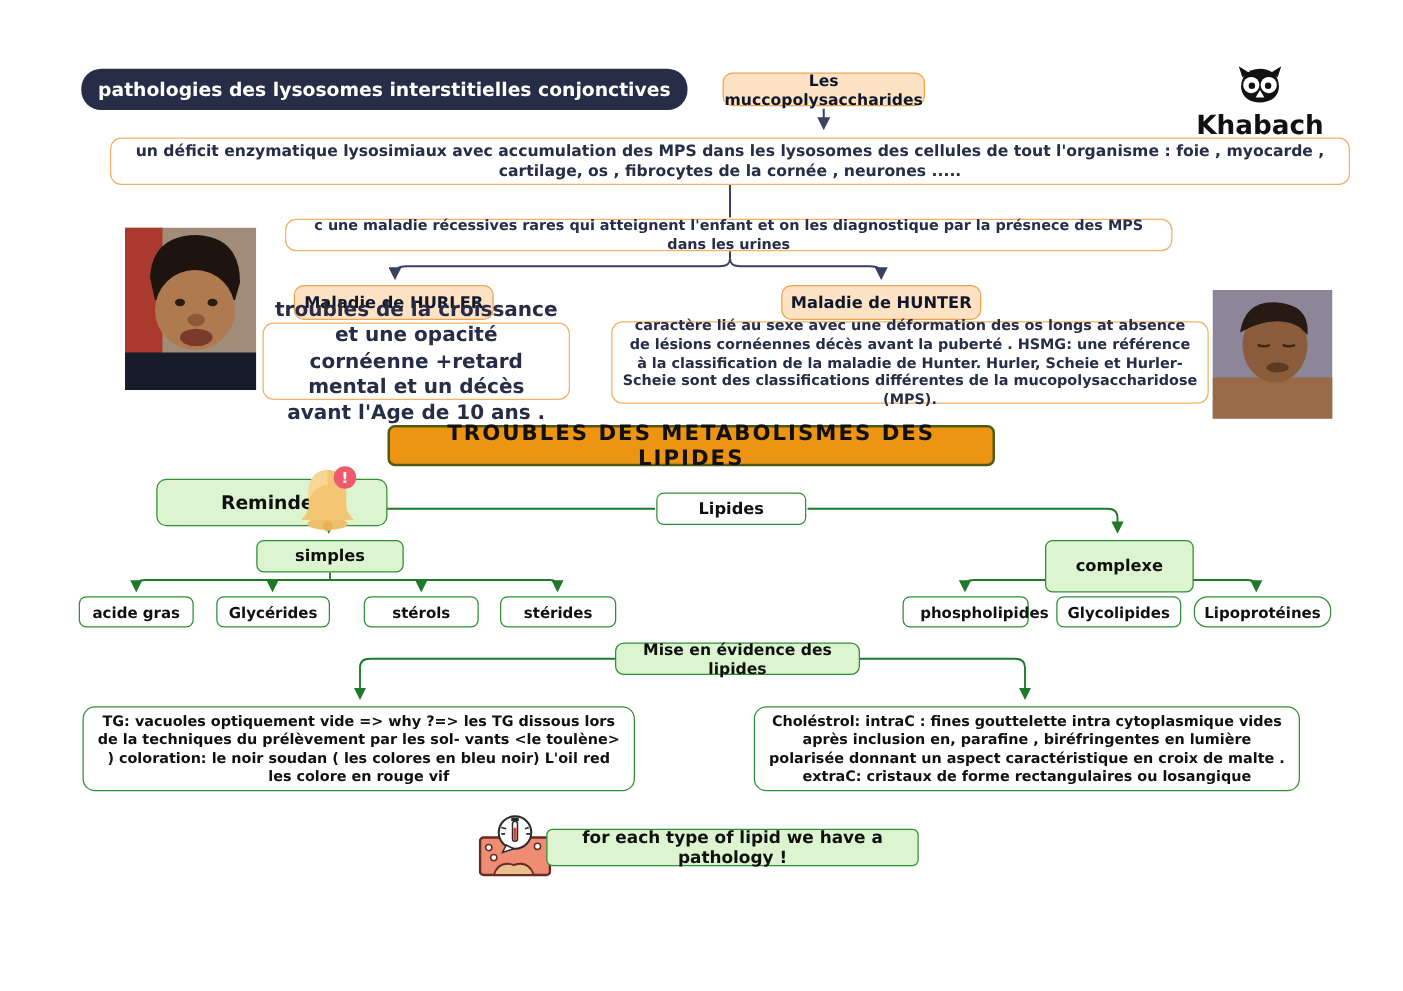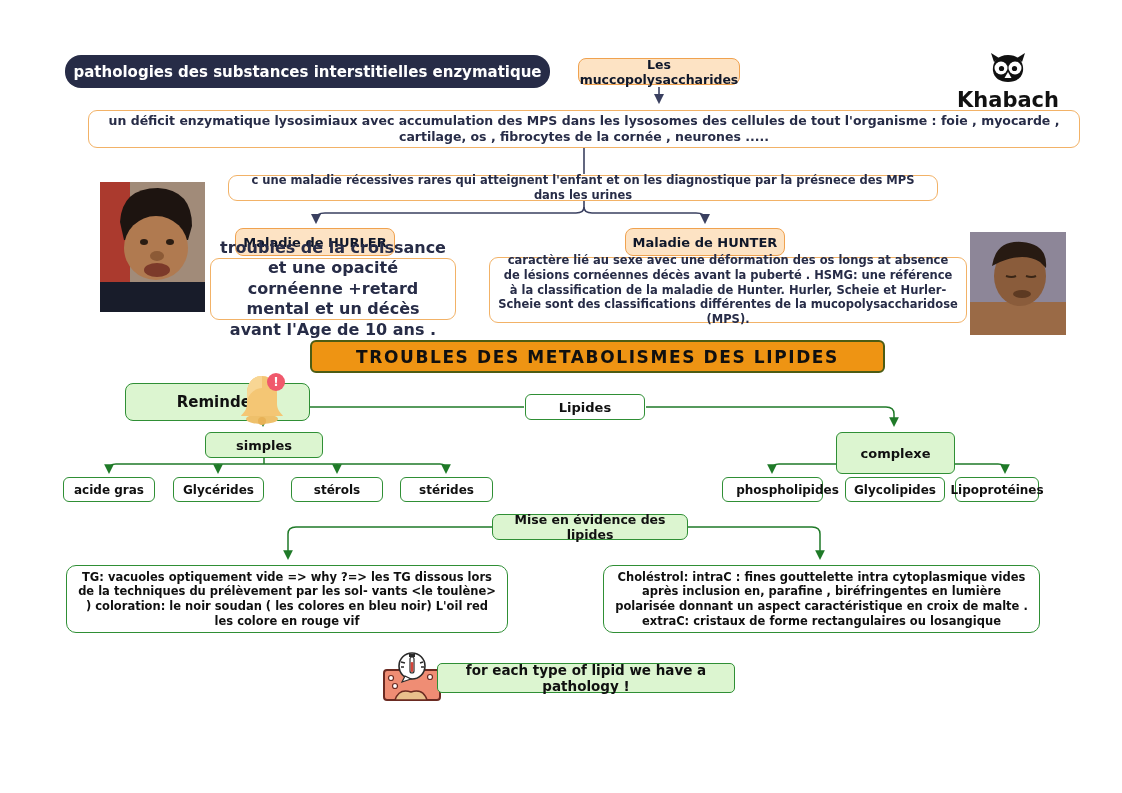--- a/index.html
+++ b/index.html
@@ -55,21 +55,21 @@
       <path d="M895 458 V464"></path>
       <path d="M772 470 Q772 464 779 464 H998 Q1005 464 1005 470"></path>
       <path d="M772 467 V471" marker-end="url(#aG)"></path>
       <path d="M895 464 V471" marker-end="url(#aG)"></path>
       <path d="M1005 467 V471" marker-end="url(#aG)"></path>
       <path d="M492 527 H296 Q288 527 288 534 V557" marker-end="url(#aG)"></path>
       <path d="M688 527 H812 Q820 527 820 534 V557" marker-end="url(#aG)"></path>
     </g>
   </svg>
 
-  <div class="abs flexc title-pill" style="left:65px;top:55px;width:485px;height:33px;">pathologies des substances interstitielles enzymatique</div>
+  <div class="abs flexc title-pill" style="left:65px;top:55px;width:485px;height:33px;">pathologies des lysosomes interstitielles conjonctives</div>
 
   <div class="abs flexc peach" style="left:578px;top:58px;width:162px;height:27px;font-size:12.5px;">Les muccopolysaccharides</div>
 
   <div class="abs" style="left:938px;top:52px;width:140px;height:40px;display:flex;align-items:center;gap:2px;flex-direction:column;">
     <span>
       <svg width="38" height="34" viewBox="0 0 38 34">
         <path d="M5 10 L2 1 L10 6 Z" fill="#111"></path>
         <path d="M33 10 L36 1 L28 6 Z" fill="#111"></path>
         <path d="M19 3 C8 3 3 11 4 19 C5 26 11 30 19 30 C27 30 33 26 34 19 C35 11 30 3 19 3 Z" fill="#111"></path>
         <circle cx="12" cy="16" r="6.5" fill="#fff"></circle>
@@ -111,21 +111,21 @@
       <rect width="96" height="103" fill="#8d8698"></rect>
       <rect y="70" width="96" height="33" fill="#9a6a46"></rect>
       <ellipse cx="50" cy="44" rx="26" ry="30" fill="#8a5c3b"></ellipse>
       <path d="M22 34 Q26 8 52 10 Q78 12 76 36 L70 30 Q54 20 30 30 Z" fill="#271a12"></path>
       <path d="M36 44 Q42 46 46 44" stroke="#3a2616" stroke-width="2" fill="none"></path>
       <path d="M56 44 Q62 46 66 44" stroke="#3a2616" stroke-width="2" fill="none"></path>
       <ellipse cx="52" cy="62" rx="9" ry="4" fill="#5d3a22"></ellipse>
     </svg>
   </div>
 
-  <div class="abs flexc banner" style="left:310px;top:340px;width:575px;height:33px;">TROUBLES DES METABOLISMES DES LIPIDES</div>
+  <div class="abs flexc banner" style="left:310px;top:340px;width:486px;height:33px;">TROUBLES DES METABOLISMES DES LIPIDES</div>
 
   <div class="abs flexc green-node green-fill" style="left:125px;top:383px;width:185px;height:38px;font-size:15px;border-radius:8px;">Reminder</div>
 
   <div class="abs" style="left:236px;top:370px;width:54px;height:58px;">
     <svg width="54" height="58" viewBox="0 0 54 58">
       <ellipse cx="26" cy="49" rx="16" ry="5" fill="#eec06b"></ellipse>
       <path d="M26 6 C16 6 11 14 11 23 L11 34 C11 40 7 43 5 46 L47 46 C45 43 41 40 41 34 L41 23 C41 14 36 6 26 6 Z" fill="#f4c674"></path>
       <path d="M26 6 C16 6 11 14 11 23 L11 30 C14 22 20 18 26 18 Z" fill="#f8d694"></path>
       <circle cx="26" cy="51" r="4" fill="#e8b257"></circle>
       <circle cx="40" cy="12" r="9" fill="#f0596c"></circle>
@@ -137,21 +137,21 @@
 
   <div class="abs flexc green-node green-fill" style="left:205px;top:432px;width:118px;height:26px;font-size:13px;">simples</div>
   <div class="abs flexc green-node" style="left:63px;top:477px;width:92px;height:25px;font-size:12px;">acide gras</div>
   <div class="abs flexc green-node" style="left:173px;top:477px;width:91px;height:25px;font-size:12px;">Glycérides</div>
   <div class="abs flexc green-node" style="left:291px;top:477px;width:92px;height:25px;font-size:12px;">stérols</div>
   <div class="abs flexc green-node" style="left:400px;top:477px;width:93px;height:25px;font-size:12px;">stérides</div>
 
   <div class="abs flexc green-node green-fill" style="left:836px;top:432px;width:119px;height:42px;font-size:13px;">complexe</div>
   <div class="abs flexc green-node" style="left:722px;top:477px;width:101px;height:25px;font-size:12px;padding-left:30px;">phospholipides</div>
   <div class="abs flexc green-node" style="left:845px;top:477px;width:100px;height:25px;font-size:12px;">Glycolipides</div>
-  <div class="abs flexc green-node" style="left:955px;top:477px;width:84px;height:25px;font-size:12px;">Lipoprotéines</div>
+  <div class="abs flexc green-node" style="left:955px;top:477px;width:110px;height:25px;font-size:12px;border-radius:11px;">Lipoprotéines</div>
 
   <div class="abs flexc green-node green-fill" style="left:492px;top:514px;width:196px;height:26px;font-size:12.5px;border-radius:7px;">Mise en évidence des lipides</div>
 
   <div class="abs flexc green-node para" style="left:66px;top:565px;width:442px;height:68px;font-size:11.5px;border-radius:10px;padding:2px 8px;">TG: vacuoles optiquement vide =&gt; why ?=&gt; les TG dissous lors de la techniques du prélèvement par les sol- vants &lt;le toulène&gt; ) coloration: le noir soudan ( les colores en bleu noir) L'oil red les colore en rouge vif</div>
 
   <div class="abs flexc green-node para" style="left:603px;top:565px;width:437px;height:68px;font-size:11.5px;border-radius:10px;padding:2px 8px;">Choléstrol: intraC : fines gouttelette intra cytoplasmique vides après inclusion en, parafine , biréfringentes en lumière polarisée donnant un aspect caractéristique en croix de malte . extraC: cristaux de forme rectangulaires ou losangique</div>
 
   <div class="abs" style="left:383px;top:650px;width:58px;height:52px;">
     <svg width="58" height="52" viewBox="0 0 58 52">
       <rect x="1" y="20" width="56" height="30" rx="3" fill="#ef8d74" stroke="#6b2b22" stroke-width="2"></rect>

